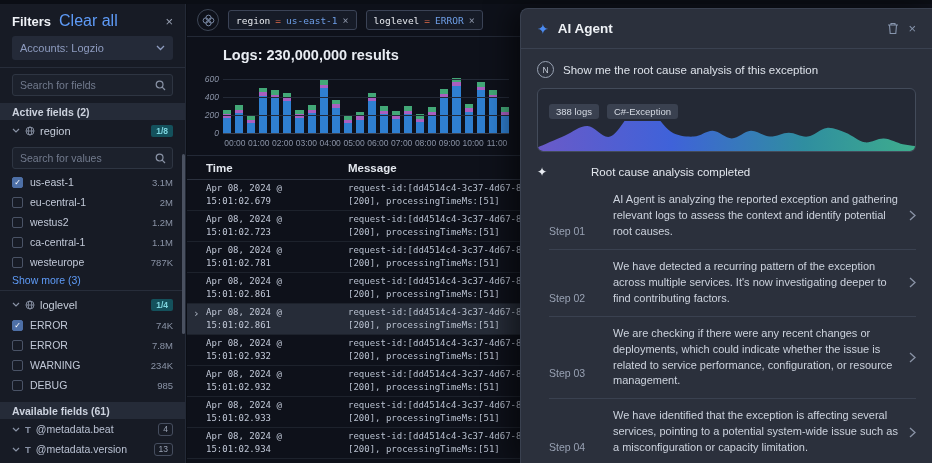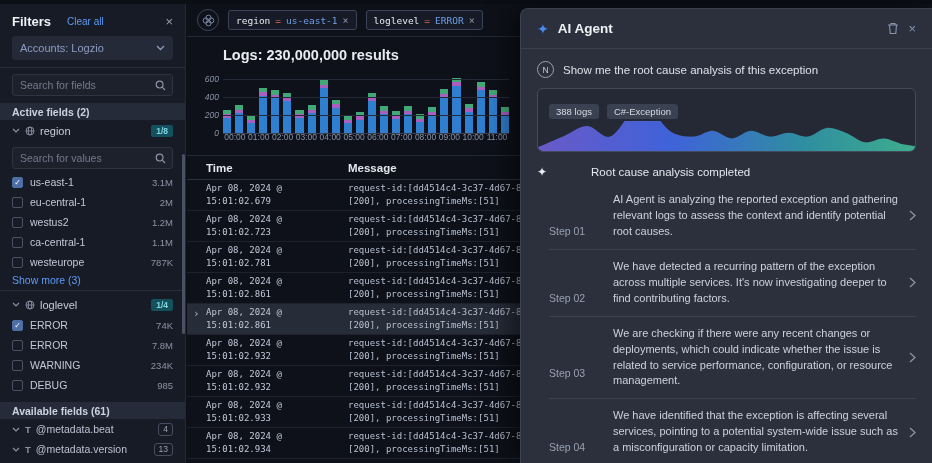--- a/index.html
+++ b/index.html
@@ -11,21 +11,21 @@
   #sidebar { position:absolute; left:0; top:4px; width:186px; height:459px;
     background:#171b25; border-right:1px solid #232936; padding:0 12px; overflow:hidden; }
   #middle { position:absolute; left:187px; top:4px; width:745px; height:459px; background:#0e111a; }
   #ai-panel { position:absolute; left:520px; top:8px; width:412px; height:455px;
     background:#2b303c; border-top-left-radius:8px; border:1px solid #3a4150; border-bottom:none; border-right:none;
     box-shadow:-10px 0 26px rgba(0,0,0,.5); overflow:hidden; }
 
   
   .sb-head { display:flex; align-items:center; margin-top:9px; height:16px; }
   .sb-title { font-size:13px; font-weight:bold; color:#eef1f6; }
-  .sb-clear { font-size:10px; color:#5e9bf7; margin-left:16px; cursor:pointer;text-align:right; }
+  .sb-clear { font-size:16px; color:#5e9bf7; margin-left:8px; cursor:pointer;text-align:right; }
   .sb-head .spacer, .spacer { flex:1; }
   .icon-x { color:#98a1b3; font-size:13px; line-height:1; cursor:pointer; }
   .accounts { margin-top:7px; height:24px; background:#242a38; border-radius:3px;
     display:flex; align-items:center; padding:0 8px; font-size:11px; color:#8e9cc0; cursor:pointer; }
   .sb-div { border-top:1px solid #272d3a; margin:7px -12px 0; }
   .search-box { margin-top:6px; height:22px; background:#1c212c; border:1px solid #2e3542;
     border-radius:3px; display:flex; align-items:center; padding:0 7px; }
   .search-box input { flex:1; background:transparent; border:none; outline:none;
     font-size:10.5px; color:#c6cdda; font-family:"Liberation Sans", sans-serif; }
   .search-box input::placeholder { color:#727b8e; }
@@ -56,21 +56,21 @@
   .chip .f { color:#e8ebf0; } .chip .op { color:#e06c4a; } .chip .v { color:#6e9fe8; }
   .chip .x { color:#8a93a6; font-size:10px; }
   .logs-title { margin:10px 0 0 36px; font-size:14.5px; font-weight:bold; color:#e8ecf2; }
   #histo { position:absolute; left:36px; top:72px; width:286px; height:58px; }
   .gridline { position:absolute; left:0; right:0; height:1px; background:#232936; }
   .ylab { position:absolute; left:-24px; width:20px; text-align:right; font-size:8.5px; color:#8a93a6;font-style:italic; }
   #bars { position:absolute; left:0; right:0; bottom:0; top:0; display:flex; align-items:flex-end; gap:4px;
     border-bottom:1px solid #3a4150; }
   .bar { flex:1; display:flex; flex-direction:column-reverse; }
   .bar div { width:100%; }
-  #xlabels { position:absolute; left:36px; top:128px; width:286px; display:flex; }
+  #xlabels { position:absolute; left:36px; top:134px; width:286px; display:flex; }
   #xlabels span { flex:1; text-align:center; font-size:8.5px; color:#8a93a6; }
   .mid-div { position:absolute; left:0; right:0; top:151px; border-top:1px solid #232936; }
   #log-table { position:absolute; left:0; right:0; top:152px; bottom:0; overflow:hidden; }
   .th-row { height:24px; display:flex; align-items:center; border-bottom:1px solid #2b313e; }
   .th { font-size:11.5px; font-weight:bold; color:#e3e7ee; }
   .th.time { width:142px; margin-left:19px; } .th.msg { flex:1; }
   .log-row { height:31px; display:flex; border-bottom:1px solid #1d222c; padding-top:2px; position:relative; }
   .log-row.sel { background:#262c38; }
   .log-row .car { position:absolute; left:6px; top:3px; font-size:11px; color:#aeb6c4; }
   .lr-time { width:142px; margin-left:19px; font-size:9px; color:#c2c9d8; line-height:13px; }

